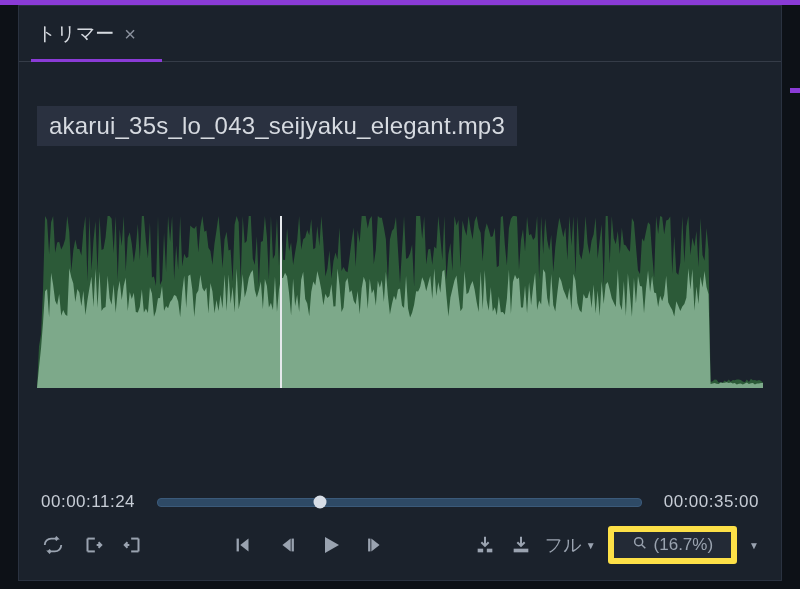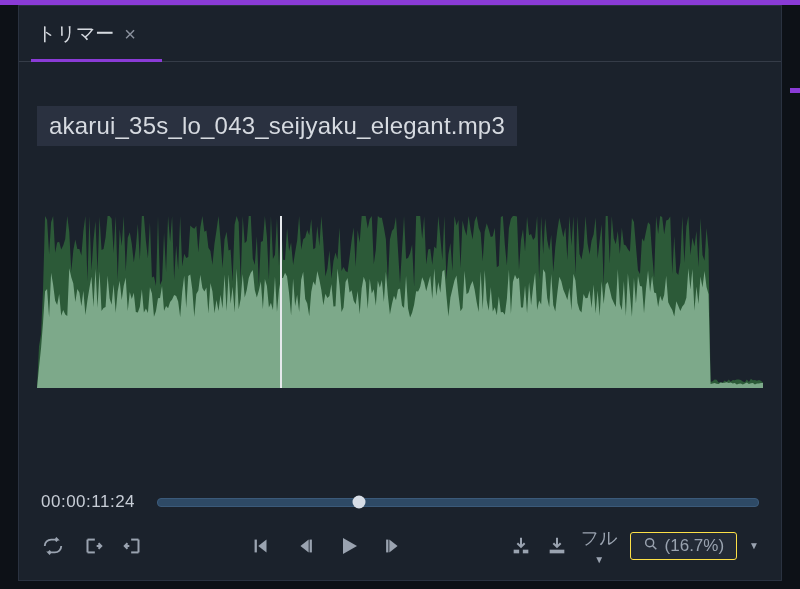--- a/index.html
+++ b/index.html
@@ -134,29 +134,28 @@
     display: flex;
     align-items: center;
     gap: 12px;
   }
   .mode-label {
     font-size: 18px;
     color: #9aa3b0;
     display: flex;
     align-items: center;
     gap: 4px;
-    flex-direction: column;
   }
   .zoom-box {
     display: flex;
     align-items: center;
     gap: 6px;
     background: #232a36;
-    border: 1px solid #fde047;
-    padding: 3px 12px;
+    border: 6px solid #fde047;
+    padding: 3px 18px;
     border-radius: 3px;
   }
   .zoom-box .mag { color: #9aa3b0; }
   .zoom-text { font-size: 17px; color: #9aa3b0; }
   .side-accent {
     position: fixed;
     right: 0;
     top: 88px;
     width: 10px;
     height: 5px;
@@ -187,20 +186,21 @@
           <path d="M0,172 L0.0,172.0 L2.0,151.2 L4.0,132.3 L6.0,106.5 L8.0,75.3 L10.0,73.0 L12.0,101.3 L14.0,56.7 L16.0,68.8 L18.0,84.8 L20.0,89.1 L22.0,78.0 L24.0,99.7 L26.0,94.0 L28.0,98.5 L30.0,99.9 L32.0,52.3 L34.0,61.2 L36.0,67.6 L38.0,86.0 L40.0,73.1 L42.0,76.6 L44.0,90.2 L46.0,74.8 L48.0,99.1 L50.0,84.3 L52.0,72.1 L54.0,60.6 L56.0,90.9 L58.0,52.9 L60.0,91.7 L62.0,55.6 L64.0,95.1 L66.0,92.1 L68.0,90.9 L70.0,59.5 L72.0,82.2 L74.0,88.7 L76.0,68.3 L78.0,96.8 L80.0,75.4 L82.0,64.7 L84.0,84.0 L86.0,69.8 L88.0,61.4 L90.0,95.1 L92.0,76.0 L94.0,83.0 L96.0,76.7 L98.0,96.1 L100.0,96.5 L102.0,90.8 L104.0,73.2 L106.0,96.4 L108.0,92.4 L110.0,97.1 L112.0,71.3 L114.0,77.4 L116.0,100.8 L118.0,95.0 L120.0,82.3 L122.0,82.1 L124.0,69.9 L126.0,95.0 L128.0,90.0 L130.0,92.3 L132.0,86.1 L134.0,83.4 L136.0,79.1 L138.0,79.9 L140.0,85.6 L142.0,101.2 L144.0,75.8 L146.0,59.6 L148.0,91.9 L150.0,60.1 L152.0,58.4 L154.0,73.4 L156.0,100.9 L158.0,77.9 L160.0,74.4 L162.0,58.8 L164.0,71.9 L166.0,75.6 L168.0,71.5 L170.0,97.5 L172.0,67.1 L174.0,75.4 L176.0,97.3 L178.0,84.1 L180.0,95.1 L182.0,78.7 L184.0,92.6 L186.0,58.5 L188.0,94.9 L190.0,58.3 L192.0,87.8 L194.0,70.8 L196.0,96.4 L198.0,52.4 L200.0,93.3 L202.0,83.0 L204.0,58.0 L206.0,81.5 L208.0,73.9 L210.0,62.0 L212.0,56.7 L214.0,54.1 L216.0,74.1 L218.0,81.6 L220.0,74.4 L222.0,65.5 L224.0,93.2 L226.0,62.9 L228.0,70.0 L230.0,91.5 L232.0,86.7 L234.0,93.9 L236.0,60.4 L238.0,96.1 L240.0,73.5 L242.0,61.9 L244.0,62.1 L246.0,56.8 L248.0,60.6 L250.0,77.2 L252.0,99.4 L254.0,62.5 L256.0,89.9 L258.0,78.8 L260.0,95.9 L262.0,63.7 L264.0,55.7 L266.0,83.0 L268.0,87.5 L270.0,100.3 L272.0,75.8 L274.0,65.5 L276.0,69.4 L278.0,55.1 L280.0,63.5 L282.0,74.1 L284.0,89.3 L286.0,77.7 L288.0,82.0 L290.0,80.1 L292.0,68.1 L294.0,90.4 L296.0,90.2 L298.0,52.4 L300.0,69.4 L302.0,96.0 L304.0,91.5 L306.0,66.0 L308.0,62.0 L310.0,76.5 L312.0,74.3 L314.0,84.5 L316.0,88.4 L318.0,74.9 L320.0,98.3 L322.0,72.6 L324.0,60.7 L326.0,66.6 L328.0,93.0 L330.0,62.8 L332.0,77.6 L334.0,73.2 L336.0,89.7 L338.0,64.8 L340.0,71.8 L342.0,63.9 L344.0,85.9 L346.0,55.8 L348.0,79.8 L350.0,98.6 L352.0,88.1 L354.0,79.7 L356.0,84.3 L358.0,73.6 L360.0,72.5 L362.0,89.8 L364.0,91.9 L366.0,59.8 L368.0,92.4 L370.0,101.4 L372.0,96.8 L374.0,88.8 L376.0,75.3 L378.0,75.5 L380.0,70.9 L382.0,61.2 L384.0,66.1 L386.0,75.3 L388.0,67.3 L390.0,59.8 L392.0,83.0 L394.0,52.5 L396.0,80.0 L398.0,65.9 L400.0,76.8 L402.0,55.4 L404.0,53.8 L406.0,79.3 L408.0,100.6 L410.0,81.4 L412.0,73.0 L414.0,64.6 L416.0,59.4 L418.0,78.7 L420.0,95.3 L422.0,92.0 L424.0,54.8 L426.0,78.2 L428.0,76.6 L430.0,69.3 L432.0,64.9 L434.0,73.5 L436.0,86.0 L438.0,96.0 L440.0,55.3 L442.0,93.4 L444.0,53.9 L446.0,84.4 L448.0,94.7 L450.0,71.0 L452.0,95.5 L454.0,91.3 L456.0,99.3 L458.0,80.3 L460.0,96.2 L462.0,95.9 L464.0,98.8 L466.0,82.7 L468.0,53.4 L470.0,97.8 L472.0,65.9 L474.0,58.7 L476.0,63.3 L478.0,61.5 L480.0,91.6 L482.0,91.6 L484.0,69.6 L486.0,97.5 L488.0,66.3 L490.0,89.2 L492.0,71.3 L494.0,56.6 L496.0,94.0 L498.0,84.5 L500.0,88.5 L502.0,53.2 L504.0,56.7 L506.0,81.9 L508.0,91.3 L510.0,57.9 L512.0,89.0 L514.0,95.6 L516.0,77.2 L518.0,60.7 L520.0,65.3 L522.0,73.8 L524.0,78.6 L526.0,84.0 L528.0,71.8 L530.0,94.3 L532.0,57.8 L534.0,64.4 L536.0,87.0 L538.0,94.0 L540.0,96.4 L542.0,77.9 L544.0,82.2 L546.0,81.9 L548.0,74.4 L550.0,91.9 L552.0,68.4 L554.0,97.5 L556.0,74.6 L558.0,100.1 L560.0,65.3 L562.0,88.0 L564.0,68.5 L566.0,66.0 L568.0,73.5 L570.0,82.3 L572.0,86.8 L574.0,91.1 L576.0,53.0 L578.0,87.9 L580.0,94.2 L582.0,64.9 L584.0,100.0 L586.0,57.3 L588.0,77.6 L590.0,100.7 L592.0,61.9 L594.0,87.6 L596.0,60.1 L598.0,69.9 L600.0,70.6 L602.0,97.3 L604.0,72.2 L606.0,54.4 L608.0,76.0 L610.0,59.9 L612.0,76.4 L614.0,77.3 L616.0,91.1 L618.0,79.7 L620.0,85.2 L622.0,79.1 L624.0,59.7 L626.0,86.2 L628.0,90.5 L630.0,94.1 L632.0,100.6 L634.0,85.3 L636.0,90.0 L638.0,94.9 L640.0,90.4 L642.0,88.1 L644.0,81.8 L646.0,52.3 L648.0,73.6 L650.0,53.1 L652.0,94.8 L654.0,70.4 L656.0,88.0 L658.0,60.4 L660.0,71.4 L662.0,54.9 L664.0,70.9 L666.0,78.3 L668.0,168.0 L670.0,167.5 L672.0,166.9 L674.0,167.7 L676.0,168.0 L678.0,166.5 L680.0,166.9 L682.0,166.7 L684.0,166.2 L686.0,166.9 L688.0,166.4 L690.0,167.6 L692.0,167.1 L694.0,168.4 L696.0,167.7 L698.0,167.5 L700.0,168.4 L702.0,167.4 L704.0,166.5 L706.0,167.9 L708.0,167.3 L710.0,167.0 L712.0,168.5 L714.0,167.6 L716.0,167.6 L718.0,166.9 L720.0,167.1 L720,172 Z" fill="#7da98a"></path>
         </svg>
       <div class="playhead"></div>
     </div>
 
     <div class="jog-row">
       <span class="timecode">00:00:11:24</span>
       <div class="jog-track">
         <div class="jog-handle"></div>
       </div>
+      <span class="timecode">00:00:35:00</span>
     </div>
 
     <div class="controls-row">
       <div class="ctrl-group">
         <span class="icon-btn">
           <svg viewBox="0 0 24 24" fill="none" stroke="currentColor" stroke-width="2">
               <path d="M3 12a7 7 0 0 1 7-7h7l-2-2m2 2-2 2M21 12a7 7 0 0 1-7 7H7l2 2m-2-2 2-2"></path>
             </svg>
         </span>
         <span class="icon-btn">

